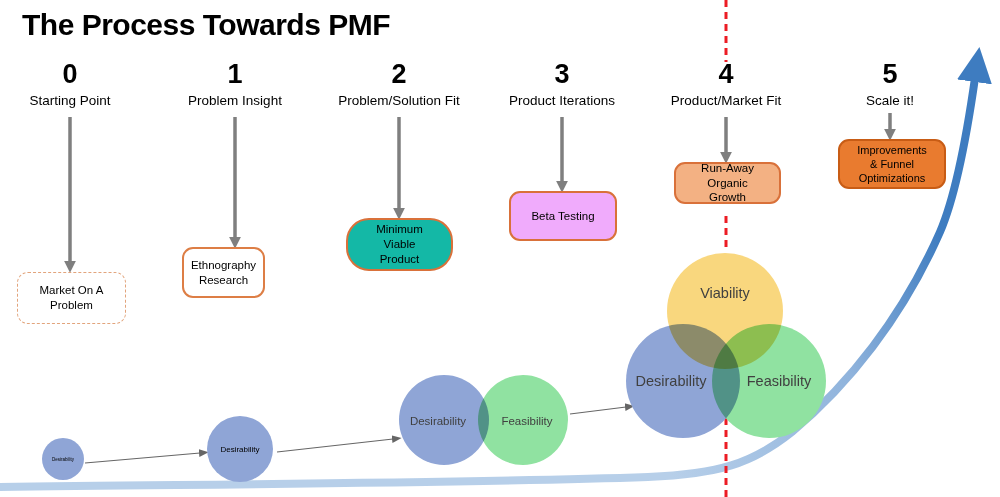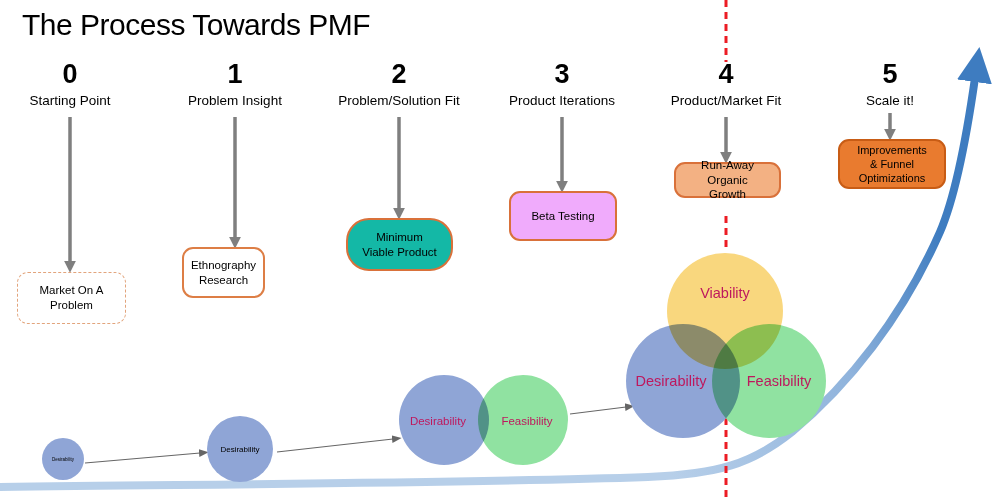--- a/index.html
+++ b/index.html
@@ -2,36 +2,36 @@
 <html><head>
 <meta charset="utf-8">
 <style>
   html,body{margin:0;padding:0;background:#fff;}
   .canvas{
     position:relative;width:1000px;height:497px;background:#ffffff;overflow:hidden;
     font-family:"Liberation Sans",sans-serif;color:#000;
   }
   .canvas *{box-sizing:border-box;}
   .title{
-    position:absolute;left:22px;top:8px;font-size:30px;font-weight:normal;
+    position:absolute;left:22px;top:8px;font-size:30px;font-weight:bold;
     letter-spacing:-0.5px;white-space:nowrap;
   }
   svg.layer{position:absolute;left:0;top:0;width:1000px;height:497px;}
   .stage{position:absolute;top:60px;width:170px;text-align:center;}
   .stage .num{font-size:27px;font-weight:bold;line-height:1.1;}
   .stage .lbl{font-size:13.5px;margin-top:3px;}
   .box{
     position:absolute;border-radius:11px;border:2px solid #d9713a;
     display:flex;align-items:center;justify-content:center;text-align:center;
-    font-size:11.5px;line-height:1.3;padding:12px;background:#fff;
+    font-size:11.5px;line-height:1.3;padding:19px;background:#fff;
   }
   .venn{position:absolute;isolation:isolate;}
   .vcircle{position:absolute;border-radius:50%;mix-blend-mode:multiply;}
   .circle{position:absolute;border-radius:50%;display:flex;align-items:center;justify-content:center;text-align:center;}
-  .vlabel{position:absolute;transform:translate(-50%,-50%);white-space:nowrap;color:#be185d;}
+  .vlabel{position:absolute;transform:translate(-50%,-50%);white-space:nowrap;color:#404040;}
   .fs15{font-size:14.5px;} .fs11{font-size:11.5px;} .fs8{font-size:8px;} .fs4{font-size:4.5px;}
 </style>
 </head>
 <body>
 
 <div class="canvas">
 
   <svg class="layer">
     <defs>
       <linearGradient id="curveGrad" gradientUnits="userSpaceOnUse" x1="0" y1="487" x2="950" y2="120">

